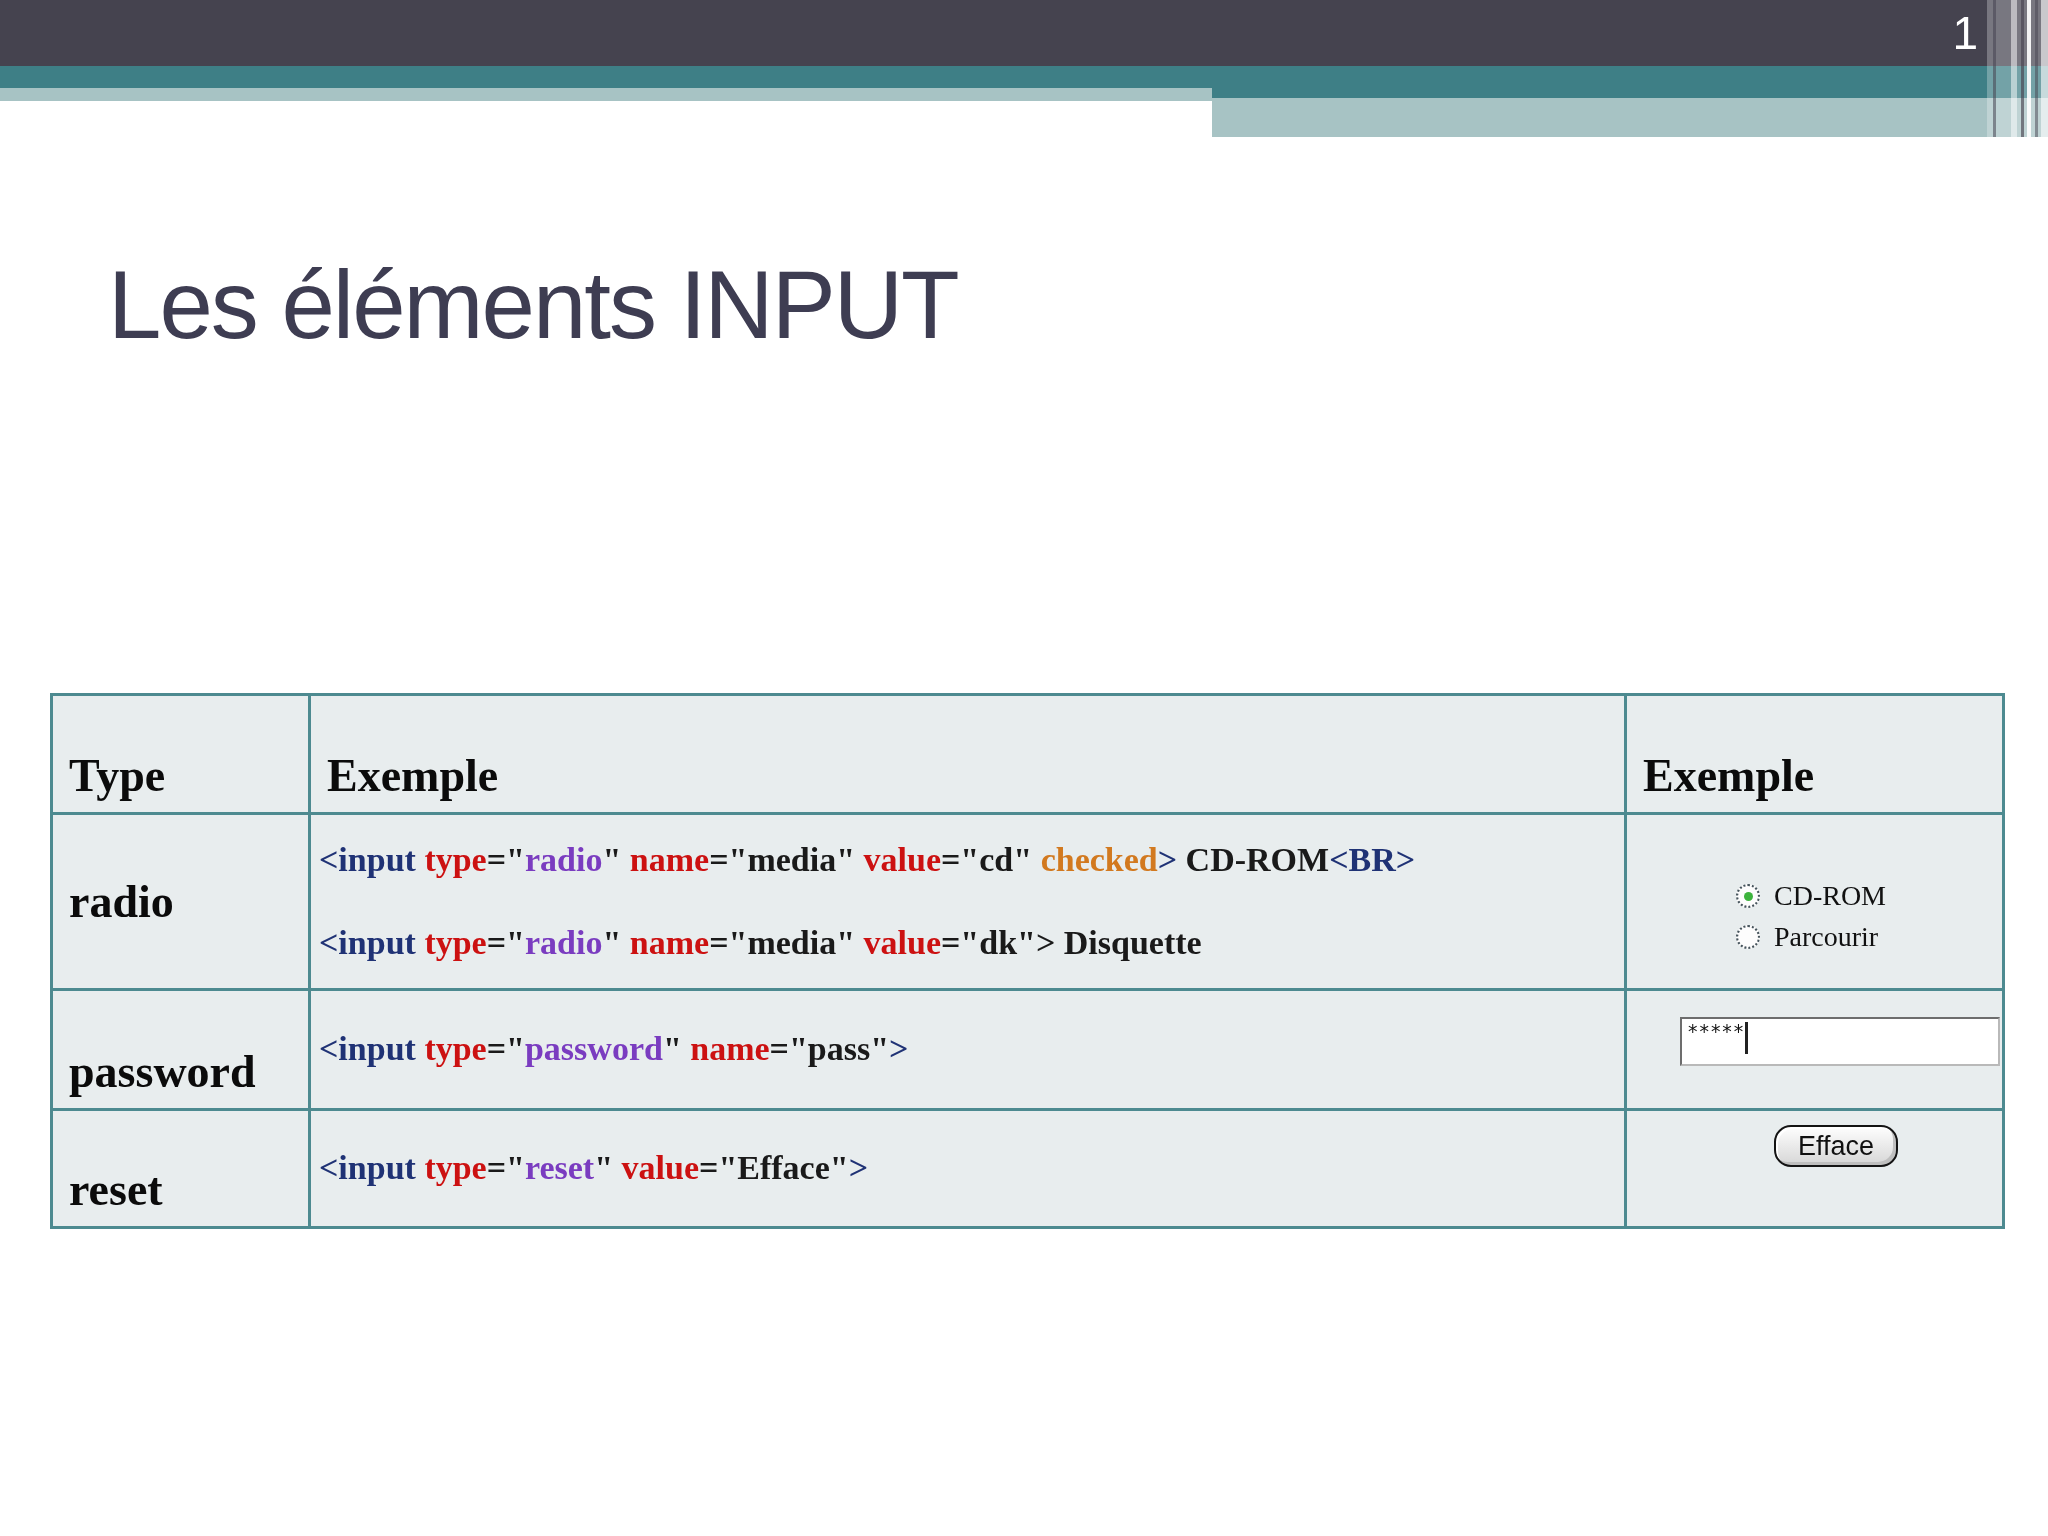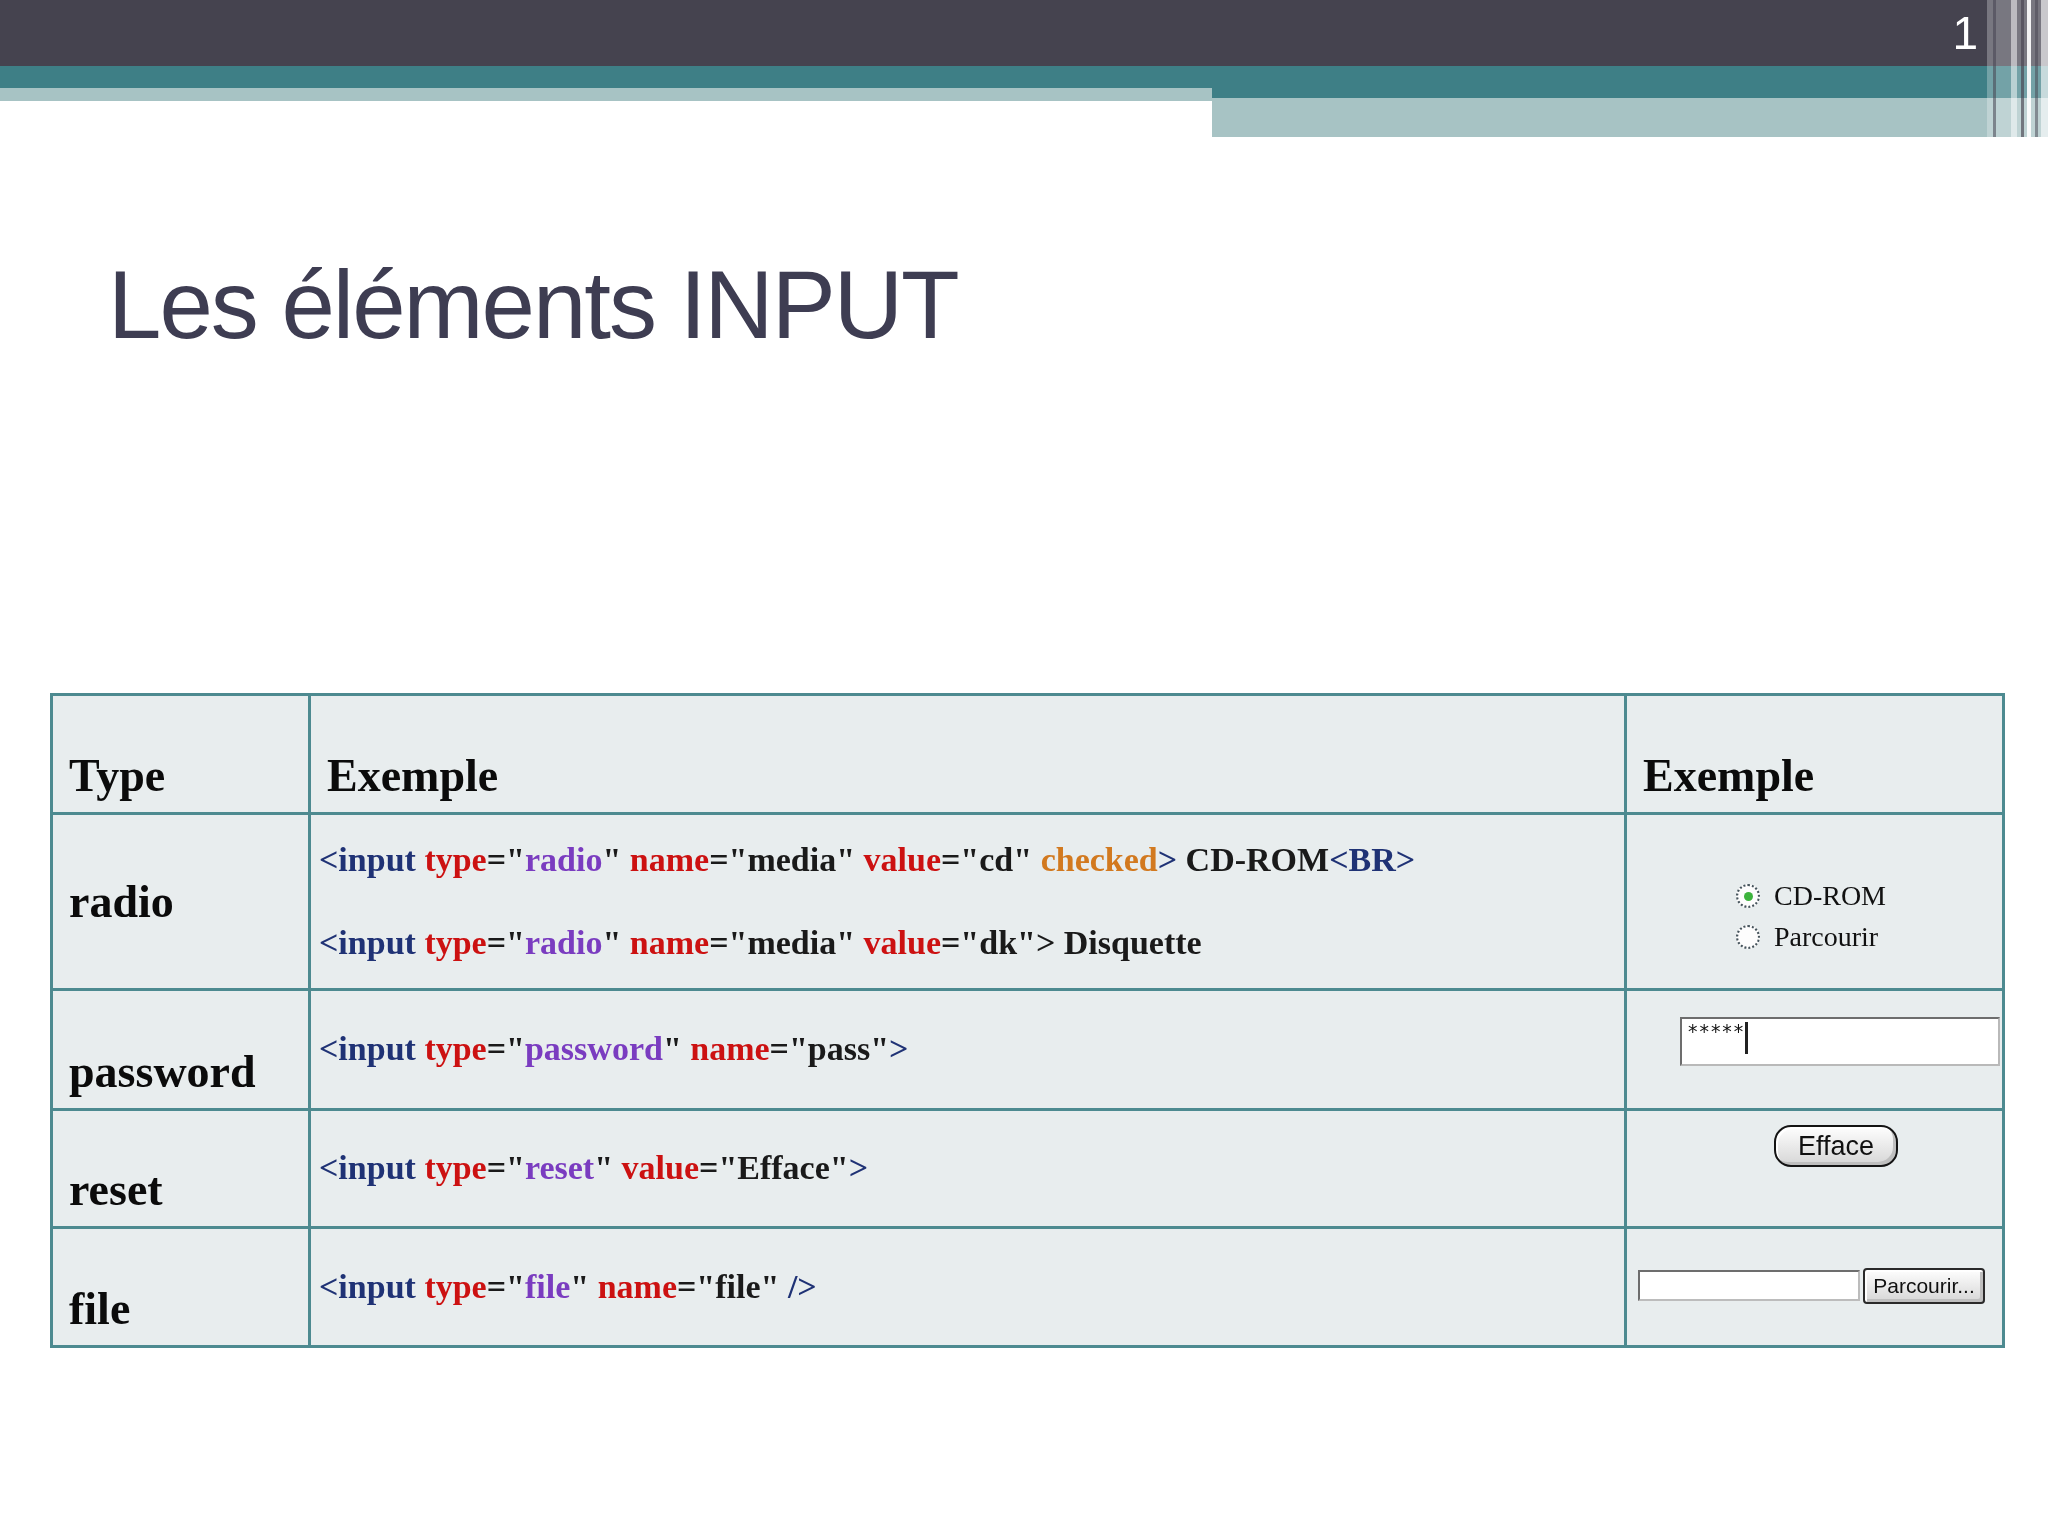--- a/index.html
+++ b/index.html
@@ -181,26 +181,14 @@
   <tr class="r-reset">
     <td class="type-cell">reset</td>
     <td class="syntax-cell">
           <div class="code-line"><span class="tk-navy">&lt;input </span><span class="tk-red">type</span><span class="tk-black">="</span><span class="tk-purple">reset</span><span class="tk-black">" </span><span class="tk-red">value</span><span class="tk-black">="Efface"</span><span class="tk-navy">&gt;</span></div>
         </td>
     <td class="example-cell">
       <div class="btn3d reset-example">Efface</div>
     </td>
   </tr>
 
-  <tr class="r-file">
-    <td class="type-cell">file</td>
-    <td class="syntax-cell">
-          <div class="code-line"><span class="tk-navy"> &lt;input </span><span class="tk-red">type</span><span class="tk-black">="</span><span class="tk-purple">file</span><span class="tk-black">" </span><span class="tk-red">name</span><span class="tk-black">="file" </span><span class="tk-navy">/&gt;</span></div>
-        </td>
-    <td class="example-cell">
-      <div class="file-example">
-        <div class="file-textbox"></div>
-        <div class="btn3d browse-button">Parcourir...</div>
-      </div>
-    </td>
-  </tr>
 </tbody>
   </table>
 
 </body></html>

